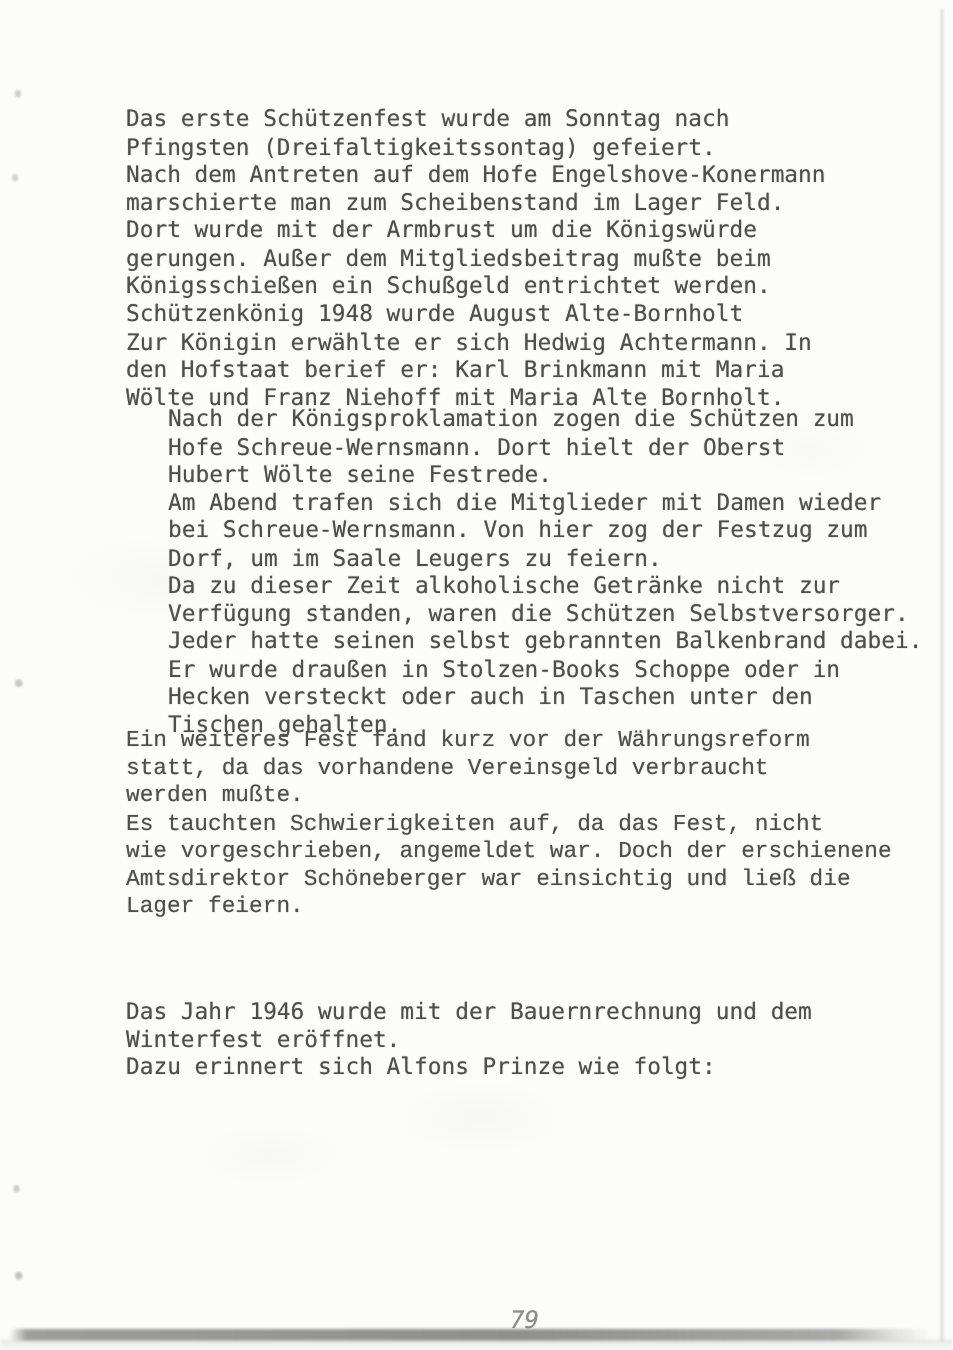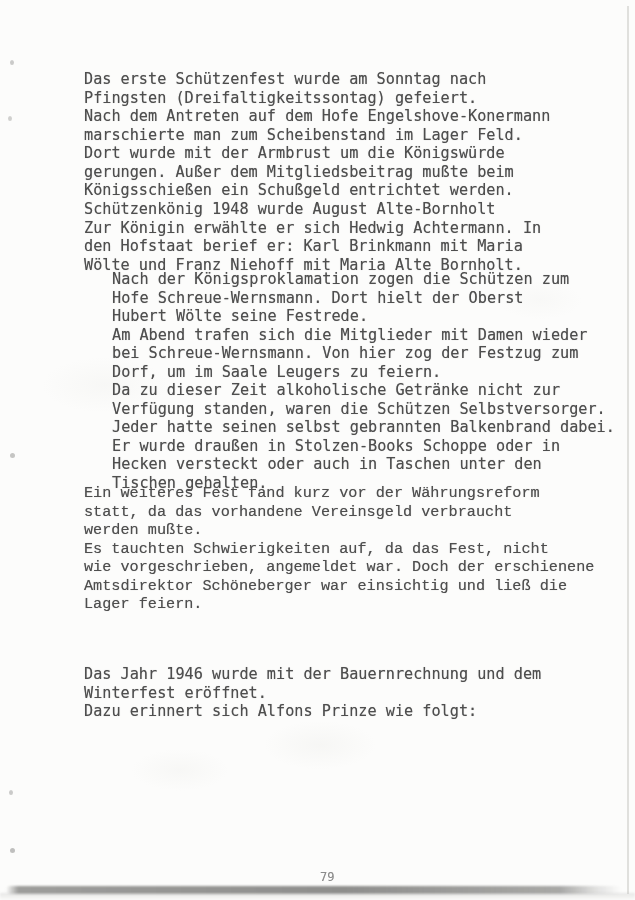--- a/index.html
+++ b/index.html
@@ -39,25 +39,26 @@
     letter-spacing: 0;
   }
   #p1 { top: 34px; margin-top: 36px; }
   #p2 { top: 180px; margin-top: 20px; }
   #p3 { top: 270px; margin-left: 28px; }
   #p4 { top: 484px; font-family: Liberation Mono, monospace; }
   #p5 { top: 665px; }
   .pagenum {
     position: absolute;
     top: 870px;
-    left: 320px;
+    left: 340px;
     font-family: "DejaVu Sans Mono", monospace;
-    font-size: 12px;
+    font-size: 16px;
     color: #8b8b8b;
     text-shadow: 0 0 0.5px rgba(139,139,139,0.5);
+    font-style: italic;
   }
   .speck {
     position: absolute;
     width: 5px;
     height: 5px;
     border-radius: 50%;
     background: #8f8f8d;
     opacity: 0.5;
     filter: blur(0.7px);
   }

